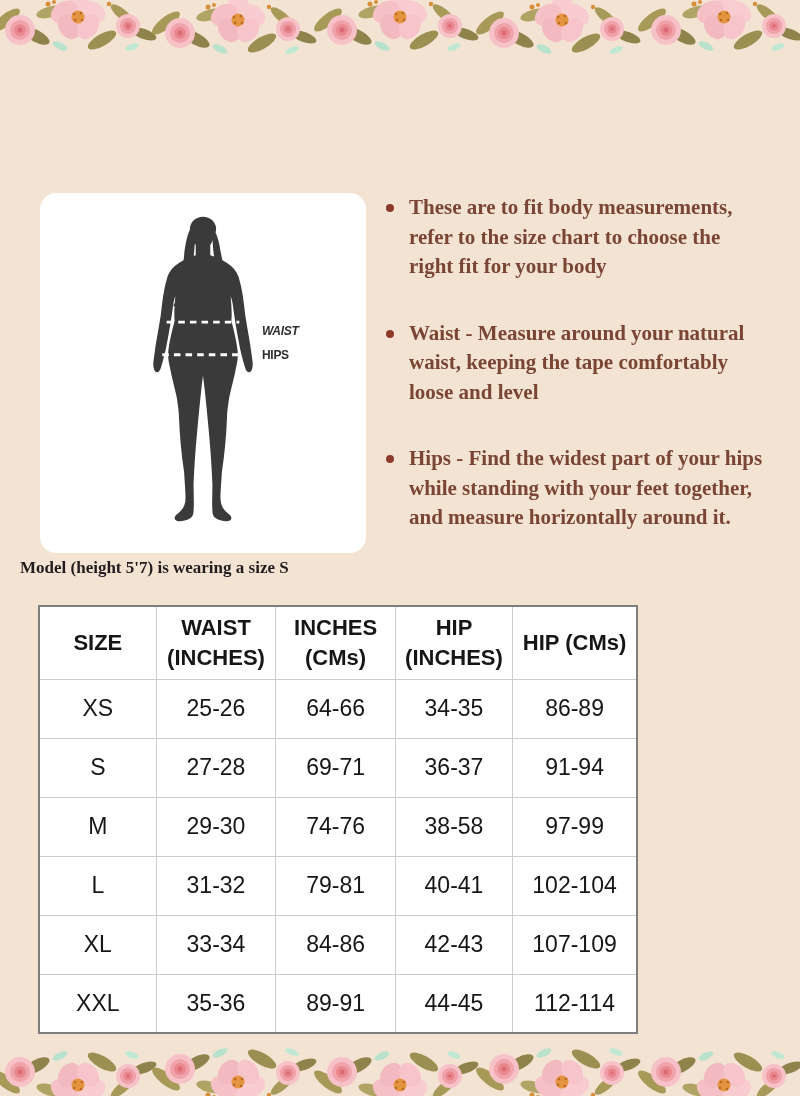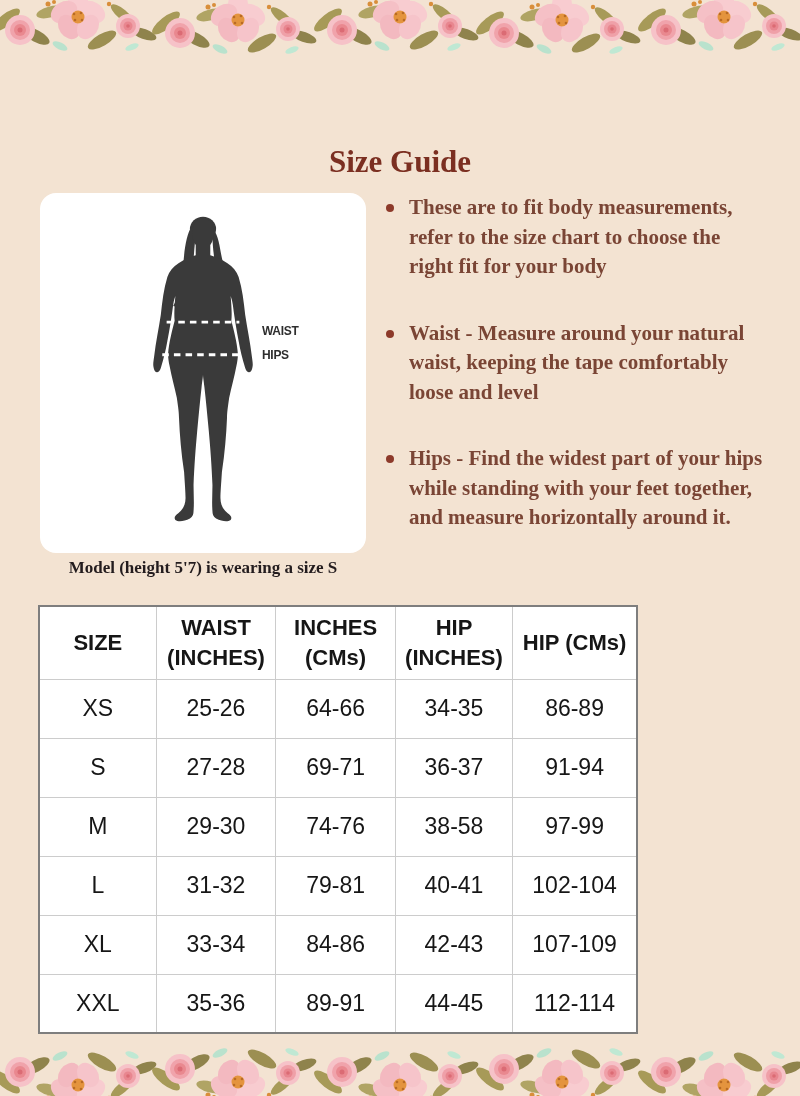--- a/index.html
+++ b/index.html
@@ -32,26 +32,26 @@
     position:absolute; left:40px; top:193px; width:326px; height:360px;
     background:#ffffff; border-radius:16px;
   }
   .figure-card svg.silhouette {
     position:absolute; left:83px; top:20px; width:160px; height:320px;
   }
   .line-label {
     position:absolute; left:222px;
     font-size:12px; font-weight:700; color:#2e2e2e; letter-spacing:-0.3px;
   }
-  .line-label.waist { top:131px; }
+  .line-label.waist { top:131px;font-style:italic; }
   .line-label.hips  { top:155px; }
 
   .caption {
     position:absolute; left:20px; top:558px; width:366px;
-    text-align:center; font-family:"Liberation Serif", serif;
+    font-family:"Liberation Serif", serif;
     font-size:17px; font-weight:700; color:#231c1e;
   }
 
   
   .bullets {
     position:absolute; left:383px; top:193px; width:382px;
     list-style:none;
   }
   .bullets li {
     position:relative; padding-left:26px; margin-bottom:37px;
@@ -129,21 +129,20 @@
           <use href="#cluster" x="312"></use>
           <use href="#cluster" x="474" y="3"></use>
           <use href="#cluster" x="636"></use>
         </g>
       </defs>
       <use href="#row"></use>
     </svg>
   </div>
 
 
-  <h1 class="title">Size Guide</h1>
 
   <div class="figure-card">
     <svg class="silhouette" viewBox="0 0 220 440" xmlns="http://www.w3.org/2000/svg">
       <g fill="#3a3a3a">
 
         <ellipse cx="110" cy="22" rx="18" ry="17"></ellipse>
         <path d="M95,18 C86,30 84,56 82,80 C80,100 76,116 69,128 C78,131 88,120 92,104 C96,86 97,60 99,40 Z"></path>
         <path d="M124,22 C132,32 133,48 136,62 C138,72 141,80 145,88 C138,92 131,84 128,74 C125,64 123,44 123,30 Z"></path>
 
         <ellipse cx="110" cy="28" rx="15" ry="21"></ellipse>

